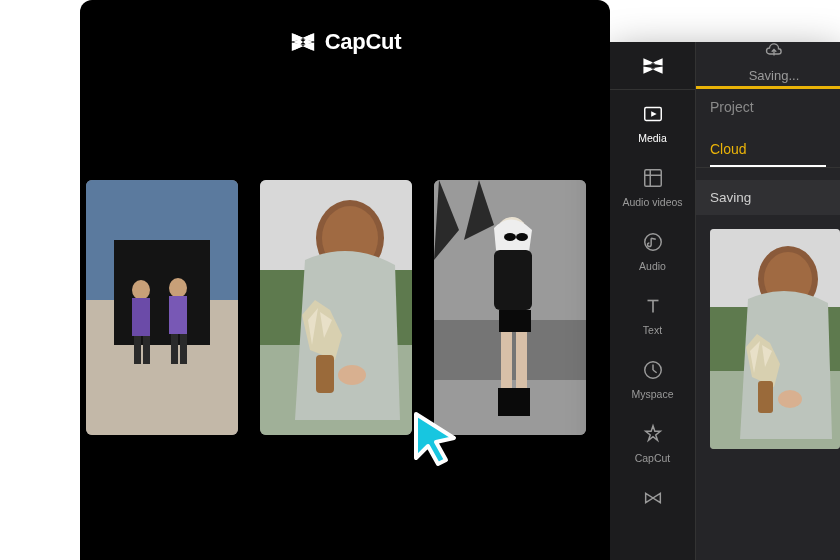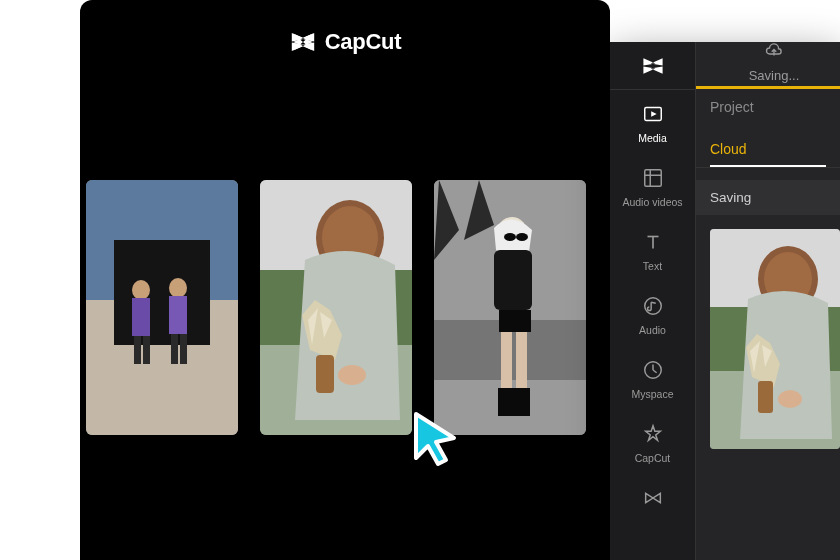--- a/index.html
+++ b/index.html
@@ -208,37 +208,37 @@
           <rect x="3" y="3" width="18" height="18" rx="1.5"></rect>
           <line x1="3" y1="9" x2="21" y2="9"></line>
             <line x1="9" y1="3" x2="9" y2="21"></line>
         </svg>
       </span>
       <span class="side-label">Audio videos</span>
     </div>
 
     <div class="side-item">
       <span class="side-icon">
+        <svg width="22" height="22" viewBox="0 0 24 24" fill="none" stroke="#9a9a9a" stroke-width="1.6">
+          <circle cx="12" cy="12" r="9"></circle>
+          <path d="M 10 8 L 10 15 A 2 2 0 1 1 8 13"></path>
+          <path d="M 10 8 L 15 9"></path>
+        </svg>
+      </span>
+      <span class="side-label">Audio</span>
+    </div>
+
+    <div class="side-item">
+      <span class="side-icon">
         <svg width="22" height="22" viewBox="0 0 24 24" fill="none" stroke="#9a9a9a" stroke-width="1.8">
           <line x1="6" y1="6" x2="18" y2="6"></line>
             <line x1="12" y1="6" x2="12" y2="19"></line>
         </svg>
       </span>
       <span class="side-label">Text</span>
-    </div>
-
-    <div class="side-item">
-      <span class="side-icon">
-        <svg width="22" height="22" viewBox="0 0 24 24" fill="none" stroke="#9a9a9a" stroke-width="1.6">
-          <circle cx="12" cy="12" r="9"></circle>
-          <path d="M 10 8 L 10 15 A 2 2 0 1 1 8 13"></path>
-          <path d="M 10 8 L 15 9"></path>
-        </svg>
-      </span>
-      <span class="side-label">Audio</span>
     </div>
 
     <div class="side-item">
       <span class="side-icon">
         <svg width="22" height="22" viewBox="0 0 24 24" fill="none" stroke="#9a9a9a" stroke-width="1.6">
           <circle cx="12" cy="12" r="9"></circle>
           <line x1="12" y1="6" x2="12" y2="12"></line>
             <line x1="12" y1="12" x2="16" y2="15"></line>
         </svg>
       </span>

